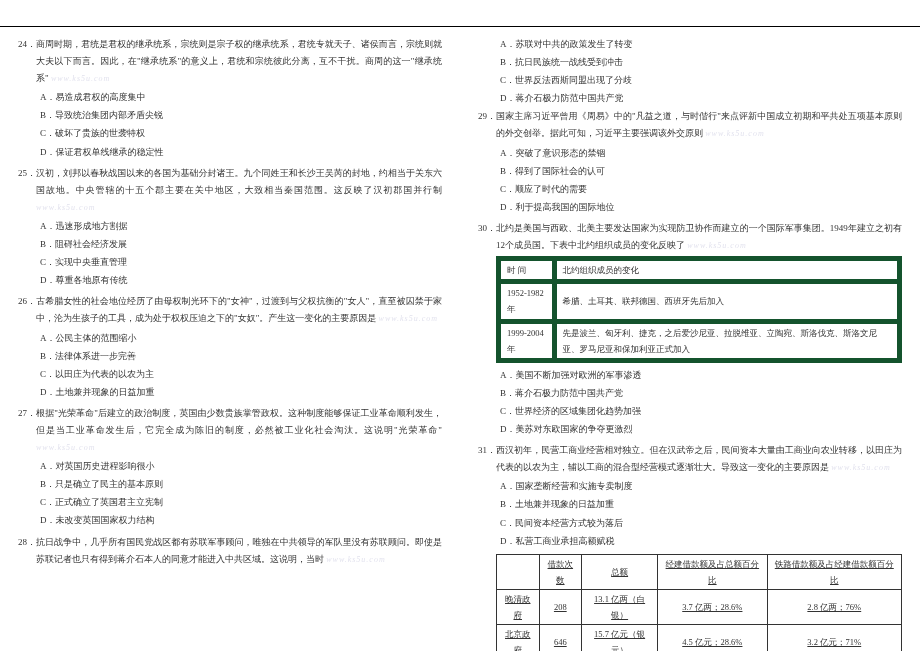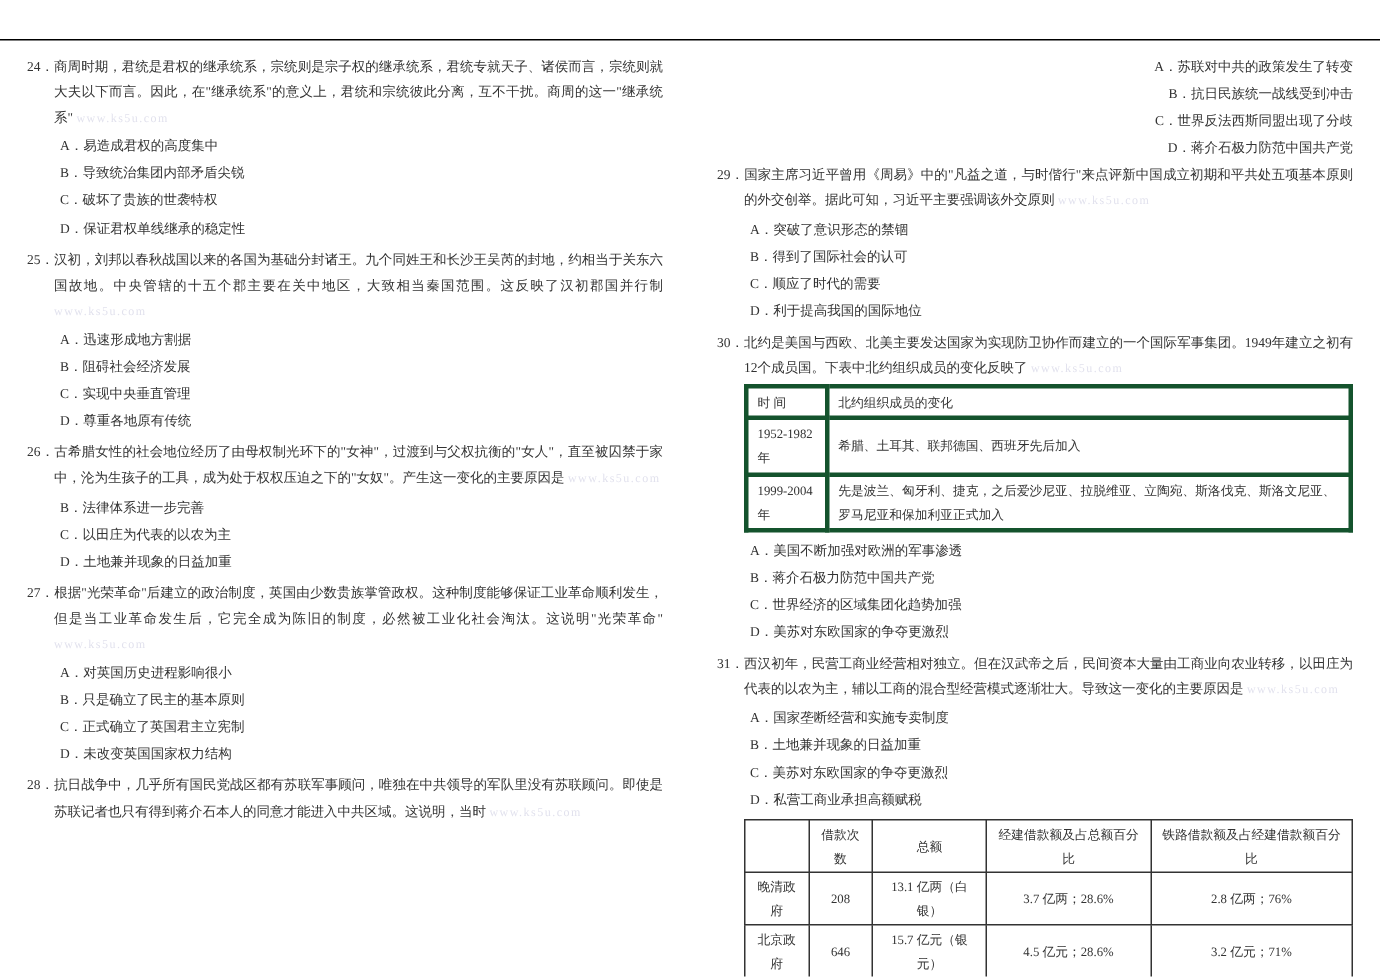--- a/index.html
+++ b/index.html
@@ -36,41 +36,43 @@
     padding-left: 22px;
   }
   .option {
     margin-bottom: 1px;
   }
   .watermark {
     color: #aac;
     opacity: 0.35;
     font-size: 8px;
     letter-spacing: 1px;
+    font-style: italic;
   }
   table.data {
     border-collapse: collapse;
     margin: 2px 0 4px 18px;
     font-size: 8.5px;
   }
   table.data td, table.data th {
     border: 1px solid #333;
     padding: 1px 4px;
     text-align: center;
+    text-decoration: underline;
   }
   table.simple {
     border-collapse: collapse;
     margin: 2px 0 4px 18px;
     font-size: 8.5px;
   }
   table.simple td {
-    border: 3px solid #14532d;
+    border: 5px solid #14532d;
     padding: 1px 6px;
   }
-  .option-continue { padding-left: 22px; text-align: right; }
+  .option-continue { padding-left: 22px; }
 </style>
 </head>
 <body>
 
 <div class="page-border"></div>
 
 <div class="columns">
 
   <div class="col">
 
@@ -90,20 +92,21 @@
         <div class="option">A．迅速形成地方割据</div>
         <div class="option">B．阻碍社会经济发展</div>
         <div class="option">C．实现中央垂直管理</div>
         <div class="option">D．尊重各地原有传统</div>
       </div>
     </div>
 
     <div class="question">
       <div class="q-stem"><span>26．古希腊女性的社会地位经历了由母权制光环下的"女神"，过渡到与父权抗衡的"女人"，直至被囚禁于家中，沦为生孩子的工具，成为处于权权压迫之下的"女奴"。产生这一变化的主要原因是</span> <span class="watermark">www.ks5u.com</span></div>
       <div class="options">
+        <div class="option">A．公民主体的范围缩小</div>
         <div class="option">B．法律体系进一步完善</div>
         <div class="option">C．以田庄为代表的以农为主</div>
         <div class="option">D．土地兼并现象的日益加重</div>
       </div>
     </div>
 
     <div class="question">
       <div class="q-stem"><span>27．根据"光荣革命"后建立的政治制度，英国由少数贵族掌管政权。这种制度能够保证工业革命顺利发生，但是当工业革命发生后，它完全成为陈旧的制度，必然被工业化社会淘汰。这说明"光荣革命"</span> <span class="watermark">www.ks5u.com</span></div>
       <div class="options">
         <div class="option">A．对英国历史进程影响很小</div>
@@ -162,21 +165,21 @@
         <div class="option">C．世界经济的区域集团化趋势加强</div>
         <div class="option">D．美苏对东欧国家的争夺更激烈</div>
       </div>
     </div>
 
     <div class="question">
       <div class="q-stem"><span>31．西汉初年，民营工商业经营相对独立。但在汉武帝之后，民间资本大量由工商业向农业转移，以田庄为代表的以农为主，辅以工商的混合型经营模式逐渐壮大。导致这一变化的主要原因是</span> <span class="watermark">www.ks5u.com</span></div>
       <div class="options">
         <div class="option">A．国家垄断经营和实施专卖制度</div>
         <div class="option">B．土地兼并现象的日益加重</div>
-        <div class="option">C．美苏对东欧国家的争夺更激烈</div>
+        <div class="option">C．民间资本经营方式较为落后</div>
         <div class="option">D．私营工商业承担高额赋税</div>
       </div>
     </div>
 
     <div class="question">
       <table class="data">
         <tbody>
             <tr>
           <td></td>
           <td>借款次数</td>

